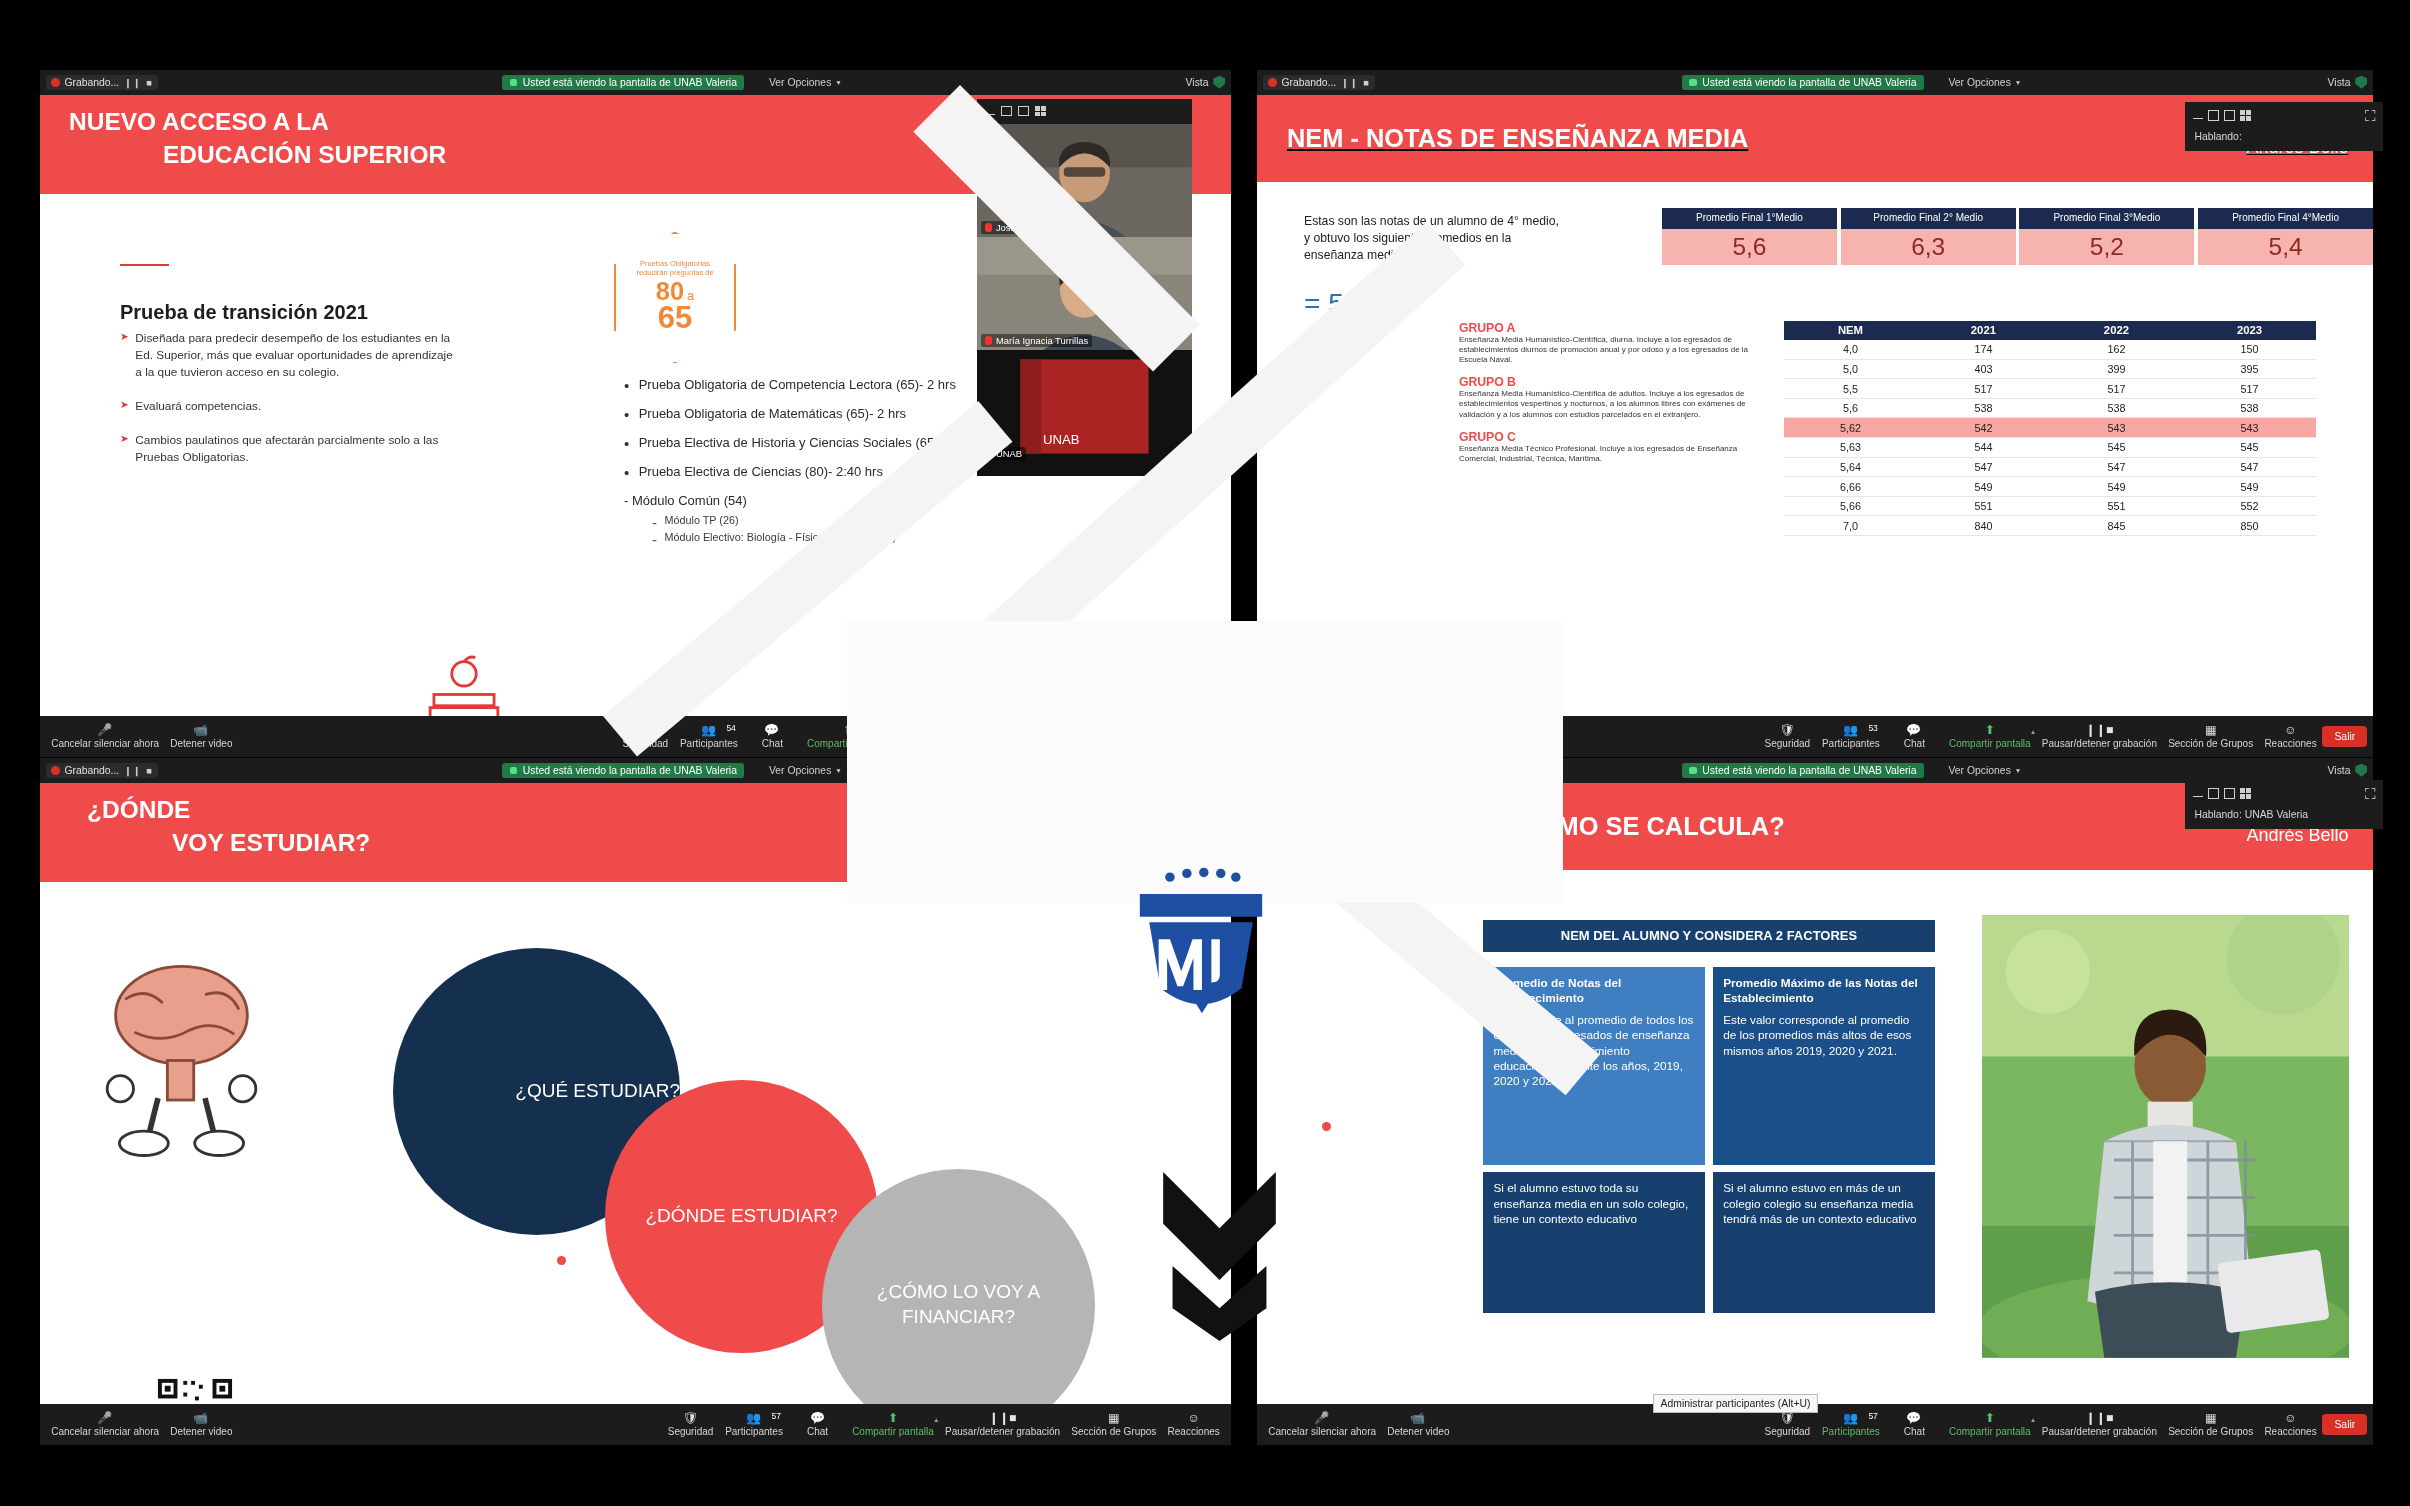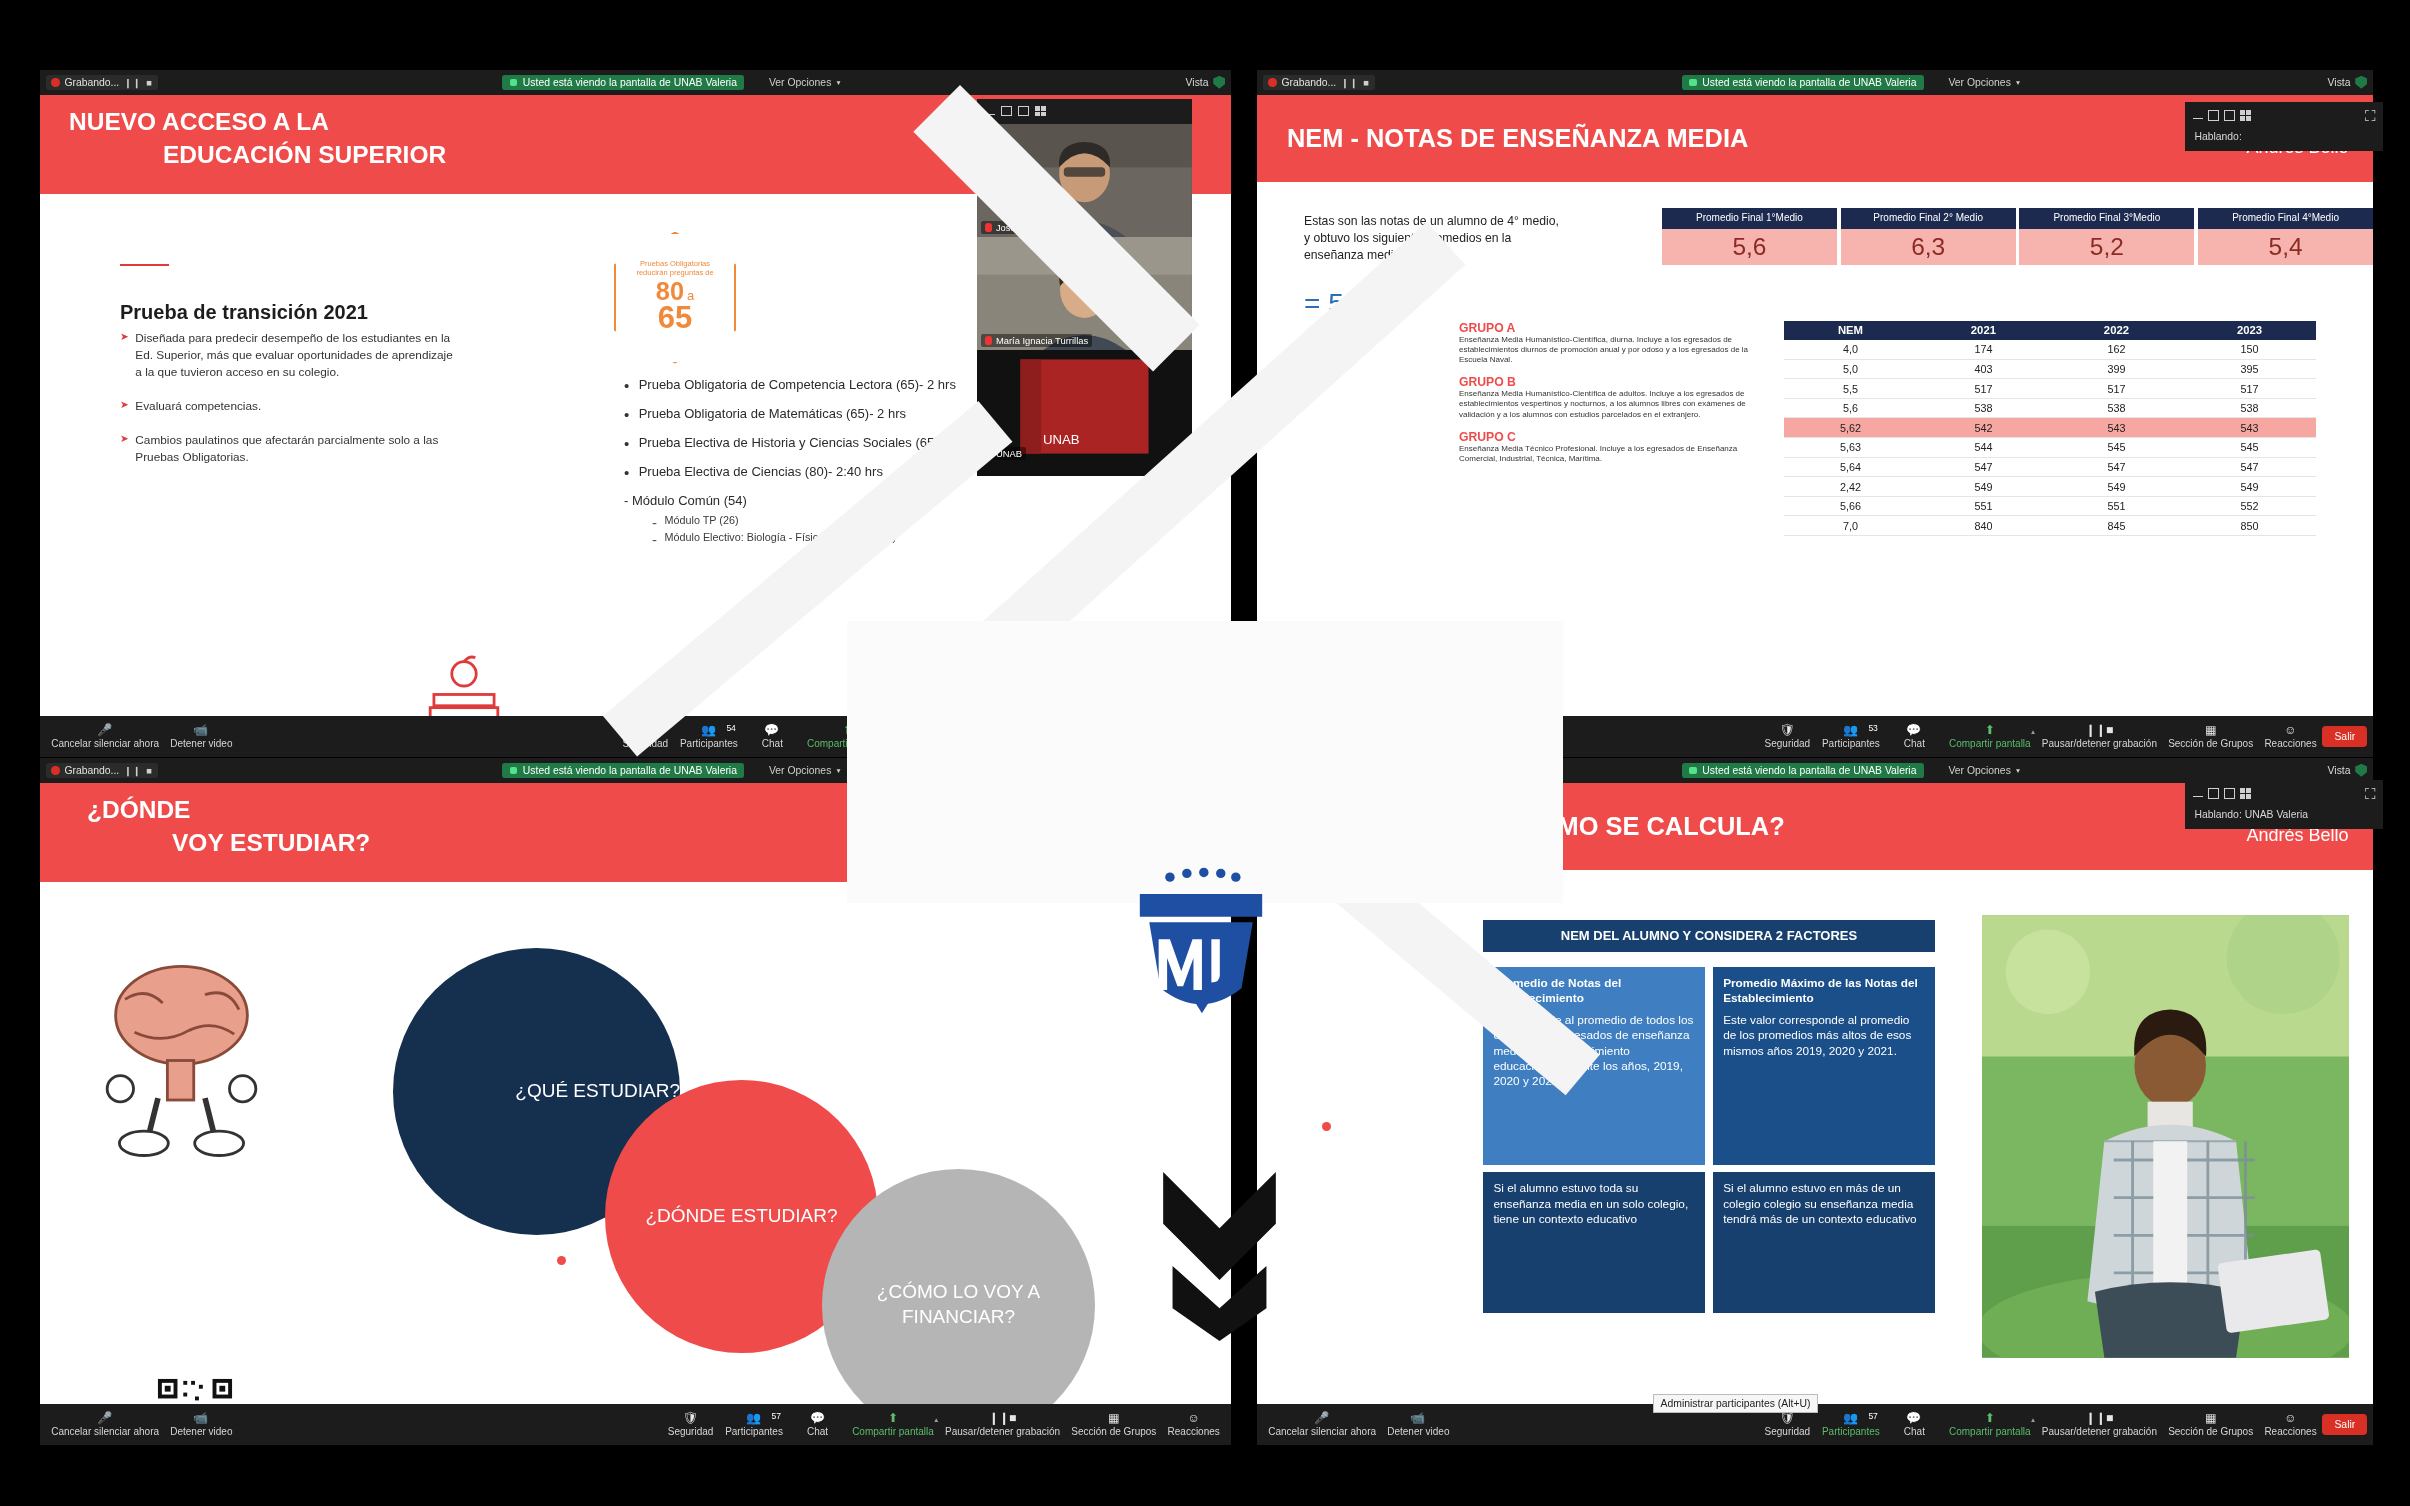--- a/index.html
+++ b/index.html
@@ -275,21 +275,21 @@
         <span>Ver Opciones</span>
         <span style="font-size:6.6px;">▼</span>
       </div>
       <div style="flex:1"></div>
       <div class="vista">
         <span>Vista</span>
         <span class="shield"></span>
       </div>
     </div>
 
-    <div class="slide" style="left:0; top:24.5px; width:1116px; height:621px; background:#fff;">
+    <div class="slide" style="left:0; top:24.5px; width:1116px; height:621px; background:#fff;text-decoration:underline;">
       <div class="red-band" style="height:87px; display:flex; align-items:center; justify-content:space-between; padding:0 24.5px 0 30px;">
         <div class="hdr-title" style="font-size:25.4px;">NEM - NOTAS DE ENSEÑANZA MEDIA</div>
         <div class="logo-ab">
           <small>Universidad</small><br>
           <span>Andrés Bello</span>
         </div>
       </div>
 
       <div style="position:absolute; left:47px; top:118px; width:264px; font-size:12.2px; line-height:1.4; color:#222;">Estas son las notas de un alumno de 4° medio, y obtuvo los siguiente promedios en la enseñanza media.</div>
       <div style="position:absolute; left:47px; top:193px; font-size:28px; color:#2b6fb5;">= 5,62</div>
@@ -375,21 +375,21 @@
                 <td>545</td>
                 <td>545</td>
               </tr>
             <tr>
                 <td>5,64</td>
                 <td>547</td>
                 <td>547</td>
                 <td>547</td>
               </tr>
             <tr>
-                <td>2,42</td>
+                <td>6,66</td>
                 <td>549</td>
                 <td>549</td>
                 <td>549</td>
               </tr>
             <tr>
                 <td>5,66</td>
                 <td>551</td>
                 <td>551</td>
                 <td>552</td>
               </tr>

